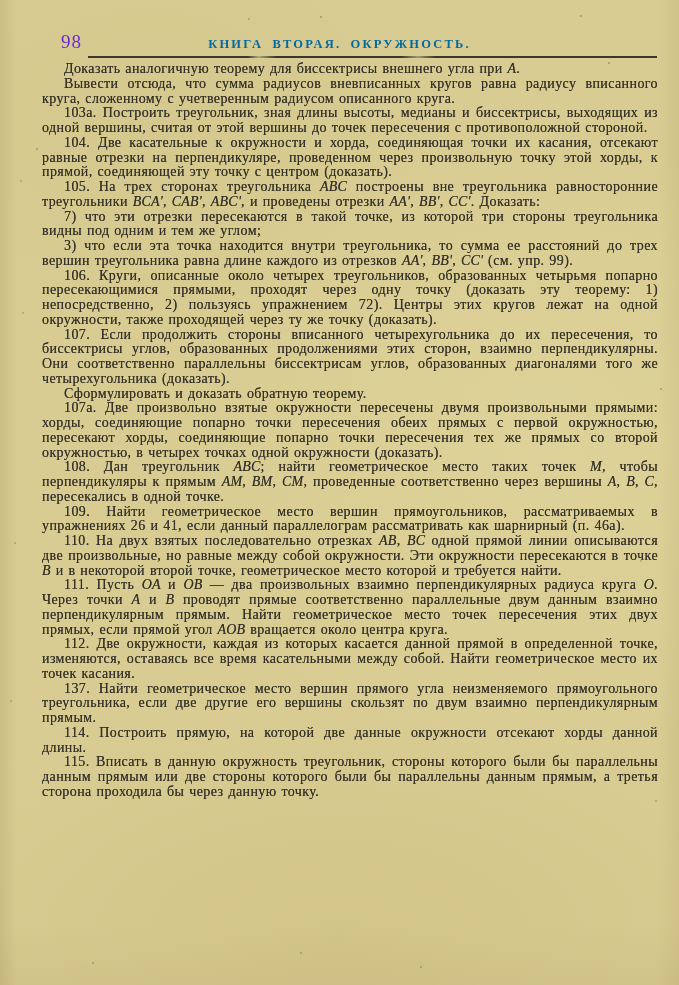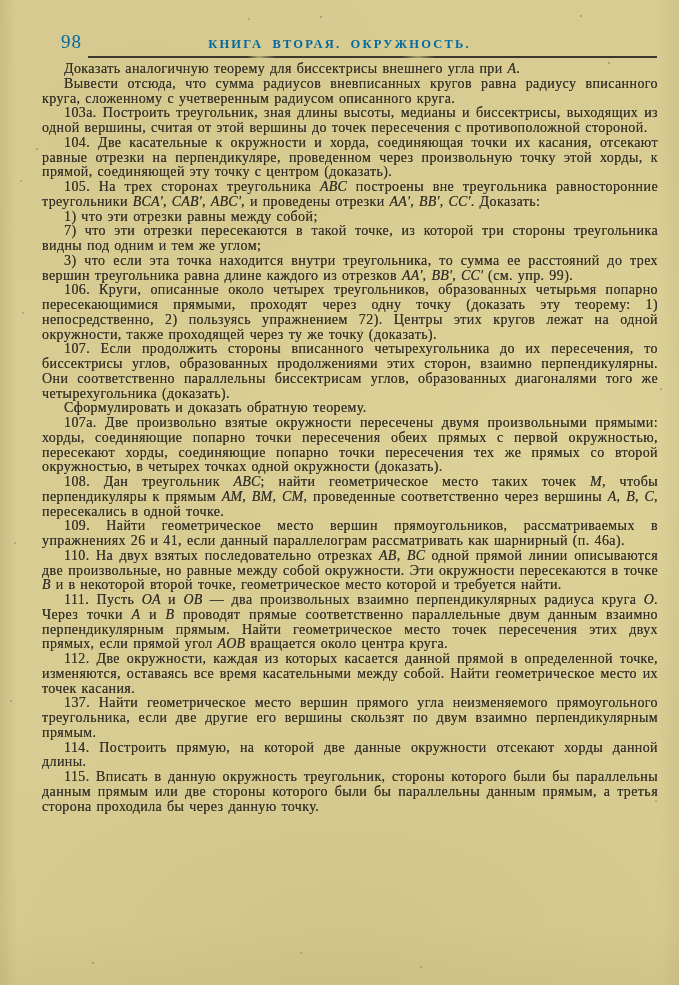--- a/index.html
+++ b/index.html
@@ -11,21 +11,21 @@
       radial-gradient(ellipse 600px 300px at 50% 95%, rgba(190,170,105,.22), transparent 75%),
       linear-gradient(90deg, rgba(140,122,70,.18), transparent 2.5%),
       linear-gradient(270deg, rgba(150,132,78,.12), transparent 3%),
       linear-gradient(0deg, rgba(150,130,80,.10), transparent 6%),
       #d8cc92;
     font-family:"Liberation Serif","DejaVu Serif",serif;
   }
   .page{position:absolute;inset:0;}
   .pagenum{
     position:absolute;left:61px;top:31px;
-    font-size:19px;letter-spacing:1px;color:#0369a1;
+    font-size:19px;letter-spacing:1px;color:#6d28d9;
   }
   .running-title{
     position:absolute;left:0;top:37px;width:100%;text-align:center;
     font-size:12.5px;font-weight:bold;letter-spacing:2.2px;color:#0369a1;
     word-spacing:4px;
   }
   .header-rule{
     position:absolute;left:88px;top:56px;height:2px;width:569px;
     background:linear-gradient(90deg,
       #3b372c 0%, #3b372c 28%, rgba(59,55,44,.25) 30%, #3b372c 33%,
@@ -71,21 +71,20 @@
   <div class="specks"></div>
   <div class="pagenum">98</div>
   <div class="running-title">КНИГА ВТОРАЯ. ОКРУЖНОСТЬ.</div>
   <div class="header-rule"></div>
   <div class="textblock" id="paragraphs">
       <p><span>Доказать аналогичную теорему для биссектрисы внешнего угла при </span><i>A</i><span>.</span></p>
       <p><span>Вывести отсюда, что сумма радиусов вневписанных кругов равна радиусу вписанного круга, сложенному с учетверенным радиусом описанного круга.</span></p>
       <p><span>103а. Построить треугольник, зная длины высоты, медианы и биссектрисы, выходящих из одной вершины, считая от этой вершины до точек пересечения с противоположной стороной.</span></p>
       <p><span>104. Две касательные к окружности и хорда, соединяющая точки их касания, отсекают равные отрезки на перпендикуляре, проведенном через произвольную точку этой хорды, к прямой, соединяющей эту точку с центром (доказать).</span></p>
       <p><span>105. На трех сторонах треугольника </span><i>ABC</i><span> построены вне треугольника равносторонние треугольники </span><i>BCA'</i><span>, </span><i>CAB'</i><span>, </span><i>ABC'</i><span>, и проведены отрезки </span><i>AA'</i><span>, </span><i>BB'</i><span>, </span><i>CC'</i><span>. Доказать:</span></p>
-      <p><span>1) что эти отрезки равны между собой;</span></p>
       <p><span>7) что эти отрезки пересекаются в такой точке, из которой три стороны треугольника видны под одним и тем же углом;</span></p>
       <p><span>3) что если эта точка находится внутри треугольника, то сумма ее расстояний до трех вершин треугольника равна длине каждого из отрезков </span><i>AA'</i><span>, </span><i>BB'</i><span>, </span><i>CC'</i><span> (см. упр. 99).</span></p>
       <p><span>106. Круги, описанные около четырех треугольников, образованных четырьмя попарно пересекающимися прямыми, проходят через одну точку (доказать эту теорему: 1) непосредственно, 2) пользуясь упражнением 72). Центры этих кругов лежат на одной окружности, также проходящей через ту же точку (доказать).</span></p>
       <p><span>107. Если продолжить стороны вписанного четырехугольника до их пересечения, то биссектрисы углов, образованных продолжениями этих сторон, взаимно перпендикулярны. Они соответственно параллельны биссектрисам углов, образованных диагоналями того же четырехугольника (доказать).</span></p>
       <p><span>Сформулировать и доказать обратную теорему.</span></p>
       <p><span>107а. Две произвольно взятые окружности пересечены двумя произвольными прямыми: хорды, соединяющие попарно точки пересечения обеих прямых с первой окружностью, пересекают хорды, соединяющие попарно точки пересечения тех же прямых со второй окружностью, в четырех точках одной окружности (доказать).</span></p>
       <p><span>108. Дан треугольник </span><i>ABC</i><span>; найти геометрическое место таких точек </span><i>M</i><span>, чтобы перпендикуляры к прямым </span><i>AM</i><span>, </span><i>BM</i><span>, </span><i>CM</i><span>, проведенные соответственно через вершины </span><i>A</i><span>, </span><i>B</i><span>, </span><i>C</i><span>, пересекались в одной точке.</span></p>
       <p><span>109. Найти геометрическое место вершин прямоугольников, рассматриваемых в упражнениях 26 и 41, если данный параллелограм рассматривать как шарнирный (п. 46а).</span></p>
       <p><span>110. На двух взятых последовательно отрезках </span><i>AB</i><span>, </span><i>BC</i><span> одной прямой линии описываются две произвольные, но равные между собой окружности. Эти окружности пересекаются в точке </span><i>B</i><span> и в некоторой второй точке, геометрическое место которой и требуется найти.</span></p>
       <p><span>111. Пусть </span><i>OA</i><span> и </span><i>OB</i><span> — два произвольных взаимно перпендикулярных радиуса круга </span><i>O</i><span>. Через точки </span><i>A</i><span> и </span><i>B</i><span> проводят прямые соответственно параллельные двум данным взаимно перпендикулярным прямым. Найти геометрическое место точек пересечения этих двух прямых, если прямой угол </span><i>AOB</i><span> вращается около центра круга.</span></p>

